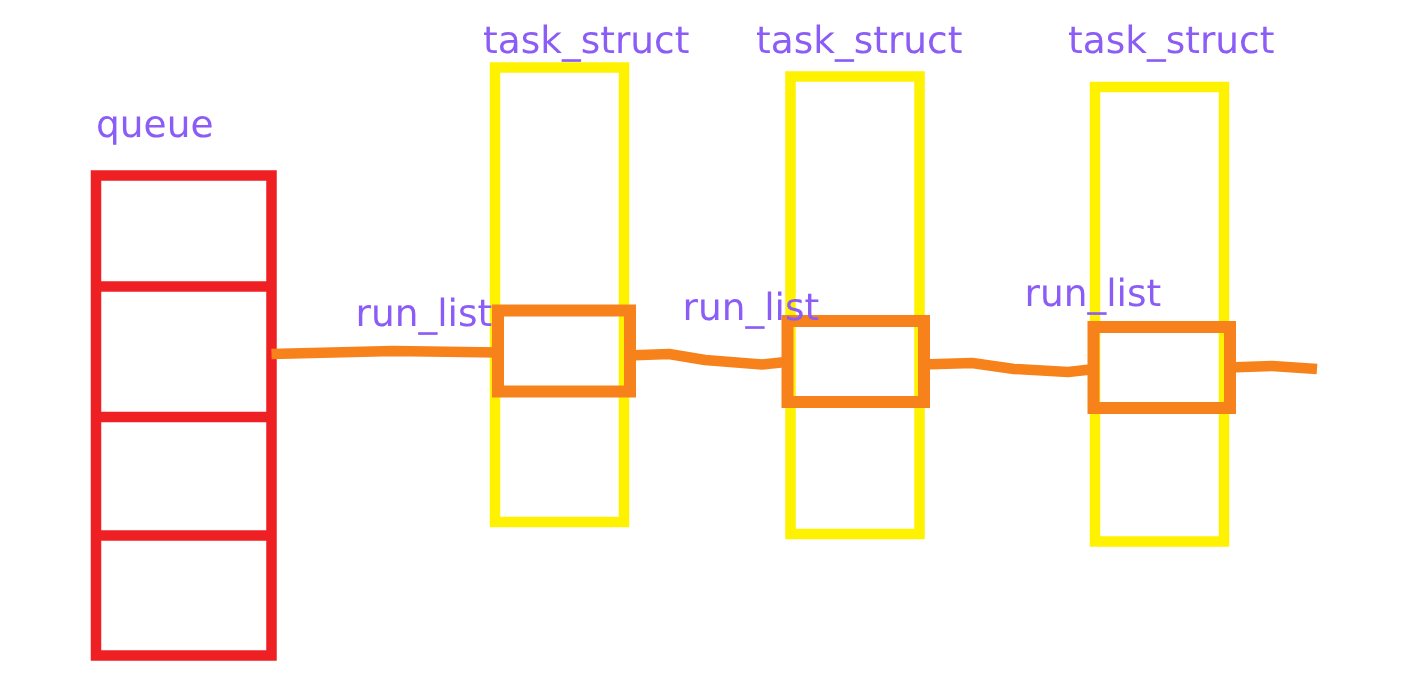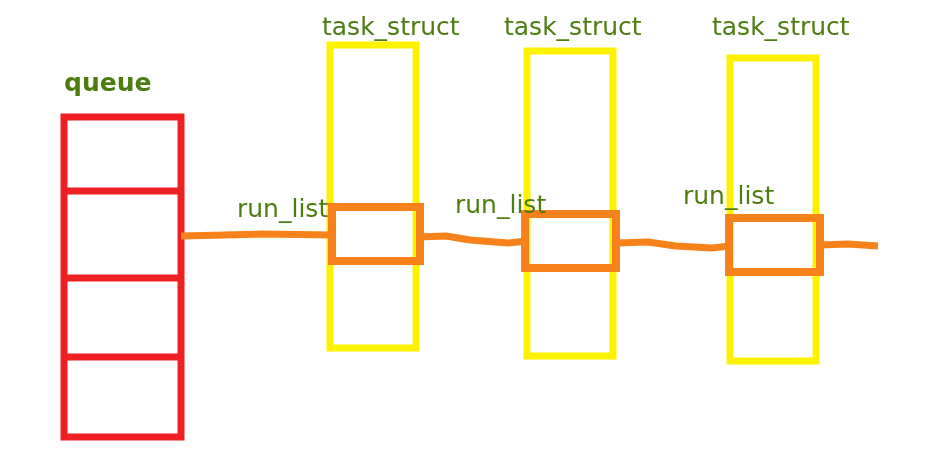--- a/index.html
+++ b/index.html
@@ -11,27 +11,27 @@
   #canvas {
     position: relative;
     width: 940px;
     height: 456px;
     background: #ffffff;
     overflow: hidden;
     font-family: "DejaVu Sans", "Liberation Sans", sans-serif;
   }
   .label {
     position: absolute;
-    color: #4d7c0f;
+    color: #8b5cf6;
     font-size: 25px;
     line-height: 1;
     white-space: nowrap;
     font-family: "DejaVu Sans", "Liberation Sans", sans-serif;
   }
-  .label-queue { left: 64px; top: 70px; font-weight: bold; }
+  .label-queue { left: 64px; top: 70px; }
   .label-ts-1  { left: 322px; top: 14px; }
   .label-ts-2  { left: 504px; top: 14px; }
   .label-ts-3  { left: 712px; top: 14px; }
   .label-rl-1  { left: 237px; top: 196px; }
   .label-rl-2  { left: 455px; top: 192px; }
   .label-rl-3  { left: 683px; top: 183px; }
 
   
   #art {
     position: absolute;

